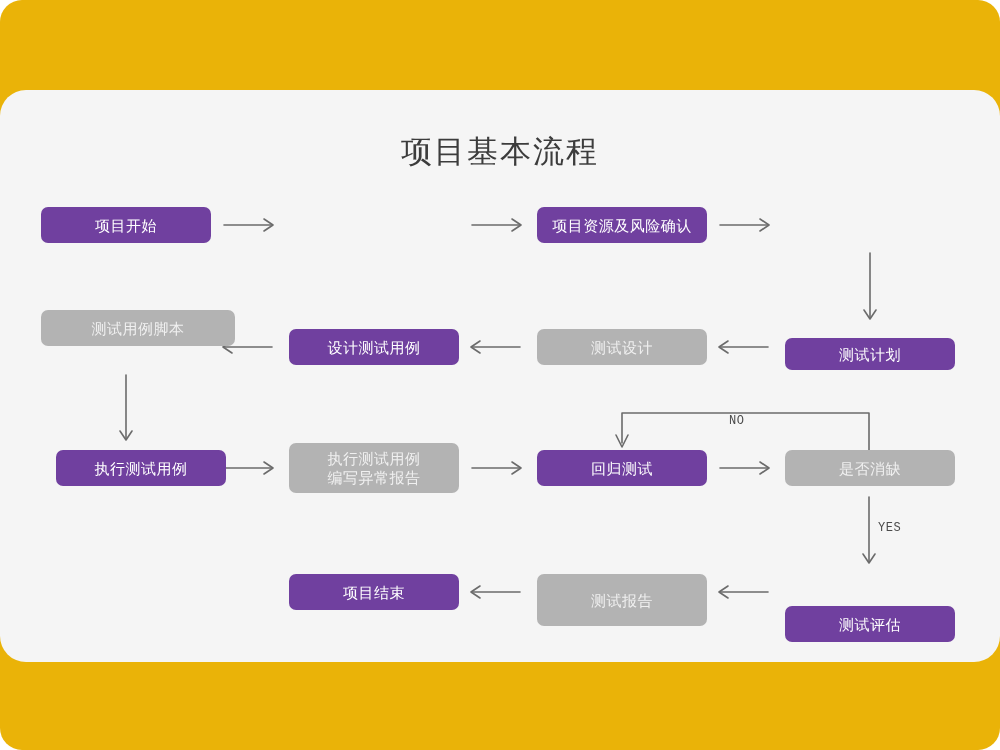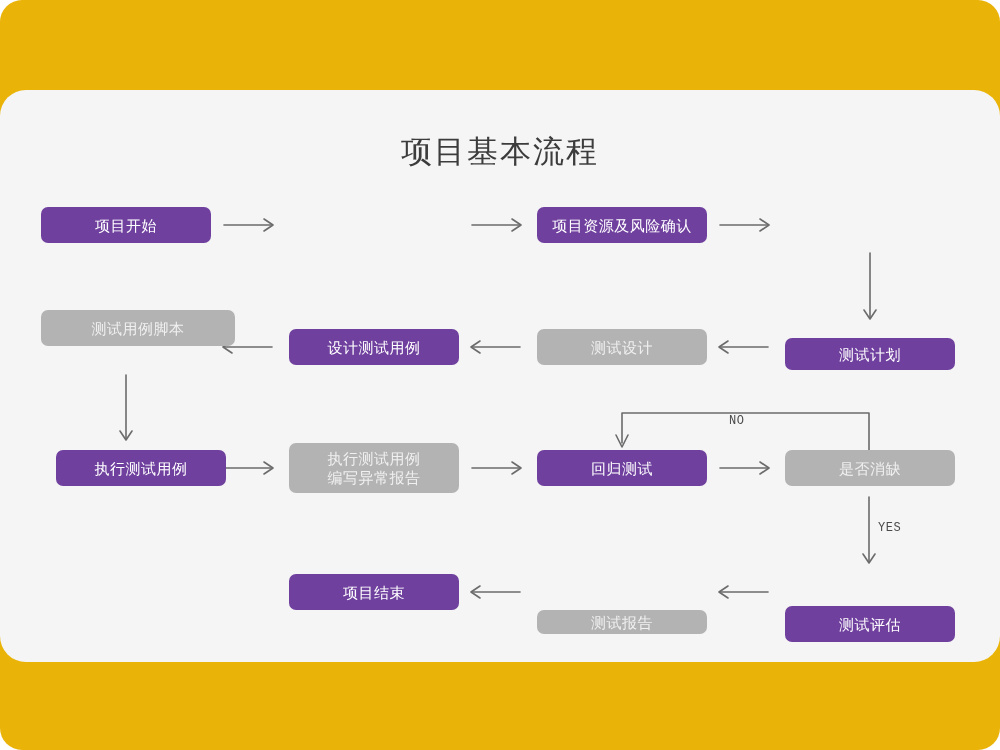--- a/index.html
+++ b/index.html
@@ -173,19 +173,19 @@
   <div class="node gray" style="left:537px; top:329px; width:170px; height:36px;">测试设计</div>
   <div class="node purple" style="left:785px; top:338px; width:170px; height:32px;text-align:right;">测试计划</div>
 
   <div class="node purple" style="left:56px;  top:450px; width:170px; height:36px;">执行测试用例</div>
   <div class="node gray" style="left:289px; top:443px; width:170px; height:50px;">执行测试用例
 编写异常报告</div>
   <div class="node purple" style="left:537px; top:450px; width:170px; height:36px;">回归测试</div>
   <div class="node gray" style="left:785px; top:450px; width:170px; height:36px;">是否消缺</div>
 
   <div class="node purple" style="left:289px; top:574px; width:170px; height:36px;">项目结束</div>
-  <div class="node gray" style="left:537px; top:574px; width:170px; height:24px;margin-top:36px;">测试报告</div>
+  <div class="node gray" style="left:537px; top:574px; width:170px; height:52px;">测试报告</div>
   <div class="node purple" style="left:785px; top:606px; width:170px; height:36px;">测试评估</div>
 
   <div class="edge-label" style="left:729px; top:414px;">NO</div>
   <div class="edge-label" style="left:878px; top:521px;">YES</div>
 
 </div>
 
 </body></html>

